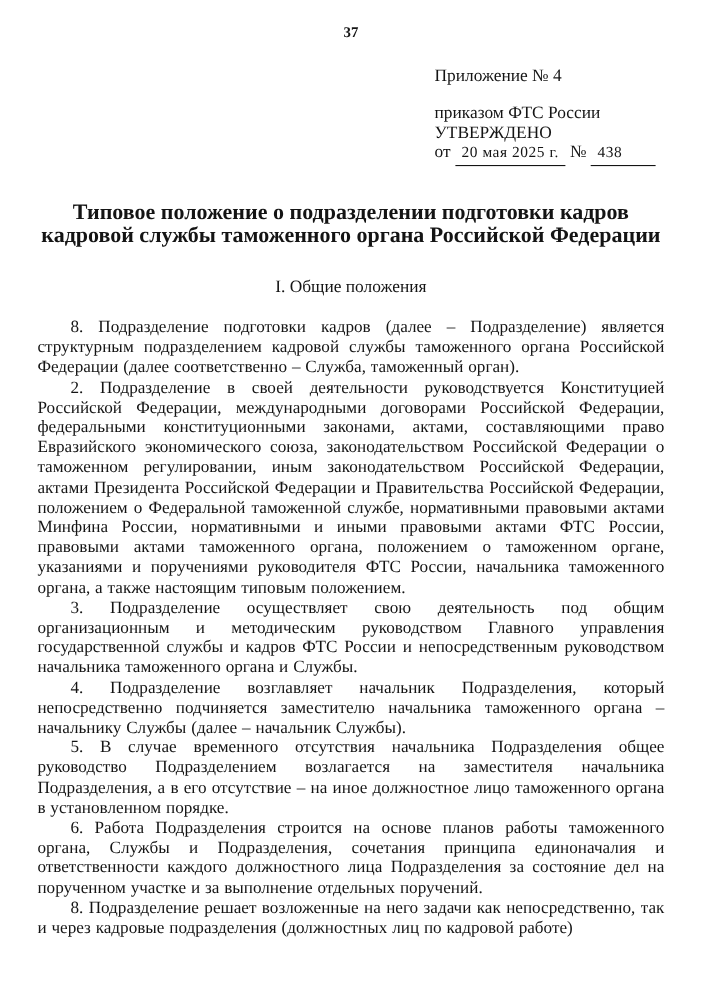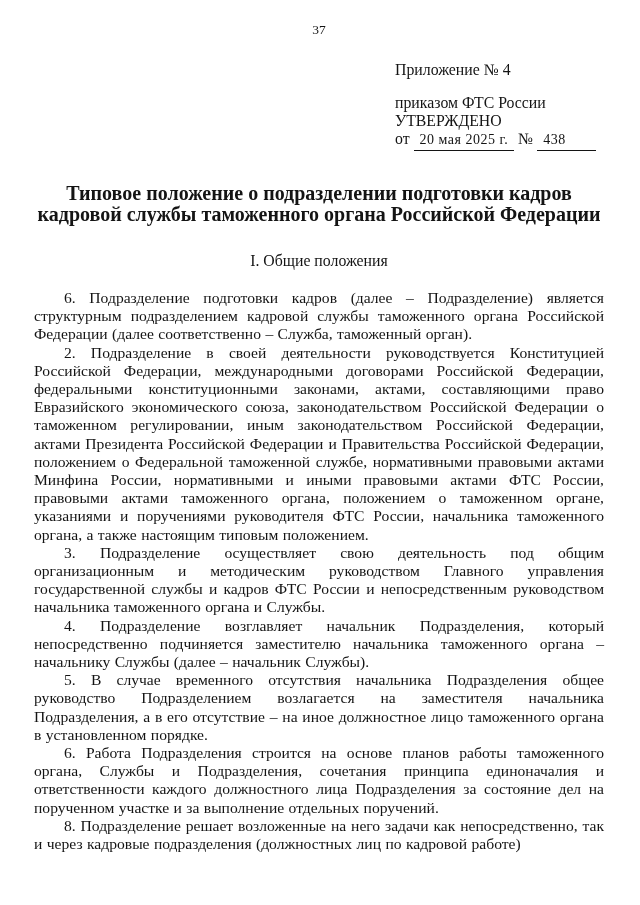--- a/index.html
+++ b/index.html
@@ -14,20 +14,21 @@
     box-sizing: border-box;
   }
   .content {
     padding: 0 36px 0 34px;
   }
   .pageno {
     padding-top: 22px;
     text-align: center;
     font-size: 13.5px;
     line-height: 15px;
+    font-weight: bold;
   }
   .approval {
     margin-left: 361px;
     margin-top: 24px;
     font-size: 15.8px;
     line-height: 18px;
     white-space: nowrap;
   }
   .approval .spacer { height: 15px; }
   .order-line { margin-top: 0; }
@@ -87,21 +88,21 @@
     </div>
 
     <div class="doc-title">
       <div>Типовое положение о подразделении подготовки кадров</div>
       <div>кадровой службы таможенного органа Российской Федерации</div>
     </div>
 
     <div class="section-heading">I. Общие положения</div>
 
     <div class="body-text">
-      <p>6. Подразделение подготовки кадров (далее – Подразделение) является структурным подразделением кадровой службы таможенного органа Российской Федерации (далее соответственно – Служба, таможенный орган).</p>
+      <p>8. Подразделение подготовки кадров (далее – Подразделение) является структурным подразделением кадровой службы таможенного органа Российской Федерации (далее соответственно – Служба, таможенный орган).</p>
       <p>2. Подразделение в своей деятельности руководствуется Конституцией Российской Федерации, международными договорами Российской Федерации, федеральными конституционными законами, актами, составляющими право Евразийского экономического союза, законодательством Российской Федерации о таможенном регулировании, иным законодательством Российской Федерации, актами Президента Российской Федерации и Правительства Российской Федерации, положением о Федеральной таможенной службе, нормативными правовыми актами Минфина России, нормативными и иными правовыми актами ФТС России, правовыми актами таможенного органа, положением о таможенном органе, указаниями и поручениями руководителя ФТС России, начальника таможенного органа, а также настоящим типовым положением.</p>
       <p>3. Подразделение осуществляет свою деятельность под общим организационным и методическим руководством Главного управления государственной службы и кадров ФТС России и непосредственным руководством начальника таможенного органа и Службы.</p>
       <p>4. Подразделение возглавляет начальник Подразделения, который непосредственно подчиняется заместителю начальника таможенного органа – начальнику Службы (далее – начальник Службы).</p>
       <p>5. В случае временного отсутствия начальника Подразделения общее руководство Подразделением возлагается на заместителя начальника Подразделения, а в его отсутствие – на иное должностное лицо таможенного органа в установленном порядке.</p>
       <p>6. Работа Подразделения строится на основе планов работы таможенного органа, Службы и Подразделения, сочетания принципа единоначалия и ответственности каждого должностного лица Подразделения за состояние дел на порученном участке и за выполнение отдельных поручений.</p>
       <p>8. Подразделение решает возложенные на него задачи как непосредственно, так и через кадровые подразделения (должностных лиц по кадровой работе)</p>
     </div>
 
   </div>
 </div>

